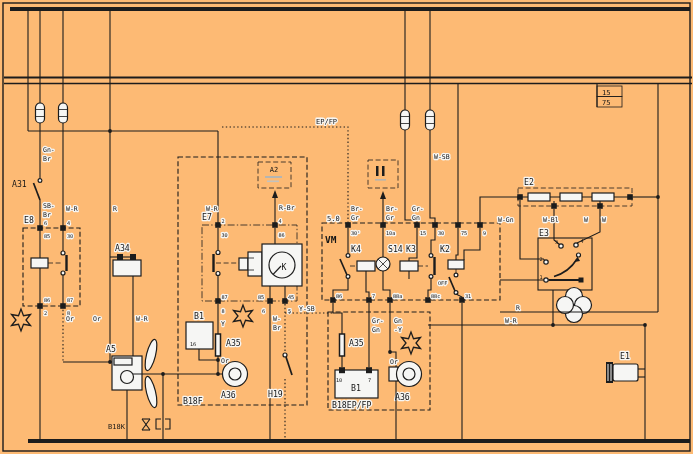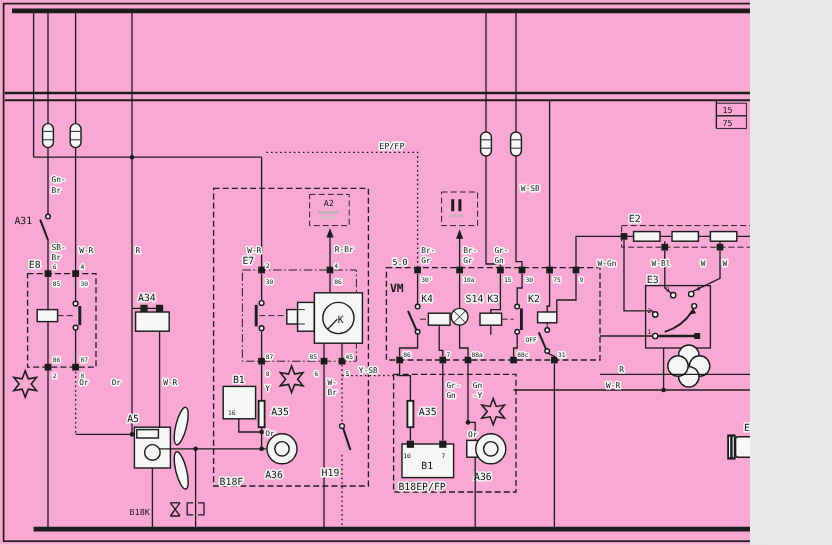--- a/index.html
+++ b/index.html
@@ -1,16 +1,16 @@
 <!DOCTYPE html>
 <html><head>
 <meta charset="utf-8">
 <style>
   html,body{margin:0;padding:0;background:#e8e8e6;}
-  #page{width:625px;height:454px;background:#f9a8d4;position:relative;overflow:hidden;}
+  #page{width:693px;height:454px;background:#fdba74;position:relative;overflow:hidden;}
   svg{display:block}
   .w{stroke:#1c1c1c;stroke-width:1.1;fill:none;stroke-linecap:butt}
   .bus{stroke:#1c1c1c;stroke-width:4;fill:none}
   .thin{stroke-width:0.8}
   .dash{stroke-dasharray:5 2.6}
   .dashdot{stroke-dasharray:7 2.2 1.4 2.2}
   .dot{stroke-dasharray:1.4 2.4}
   .sqf{fill:#1c1c1c;stroke:none}
   .cmp{stroke:#1c1c1c;stroke-width:1.2;fill:#f6f6f4}
   text{font-family:"DejaVu Sans Mono","Liberation Mono",monospace;fill:#161616}

